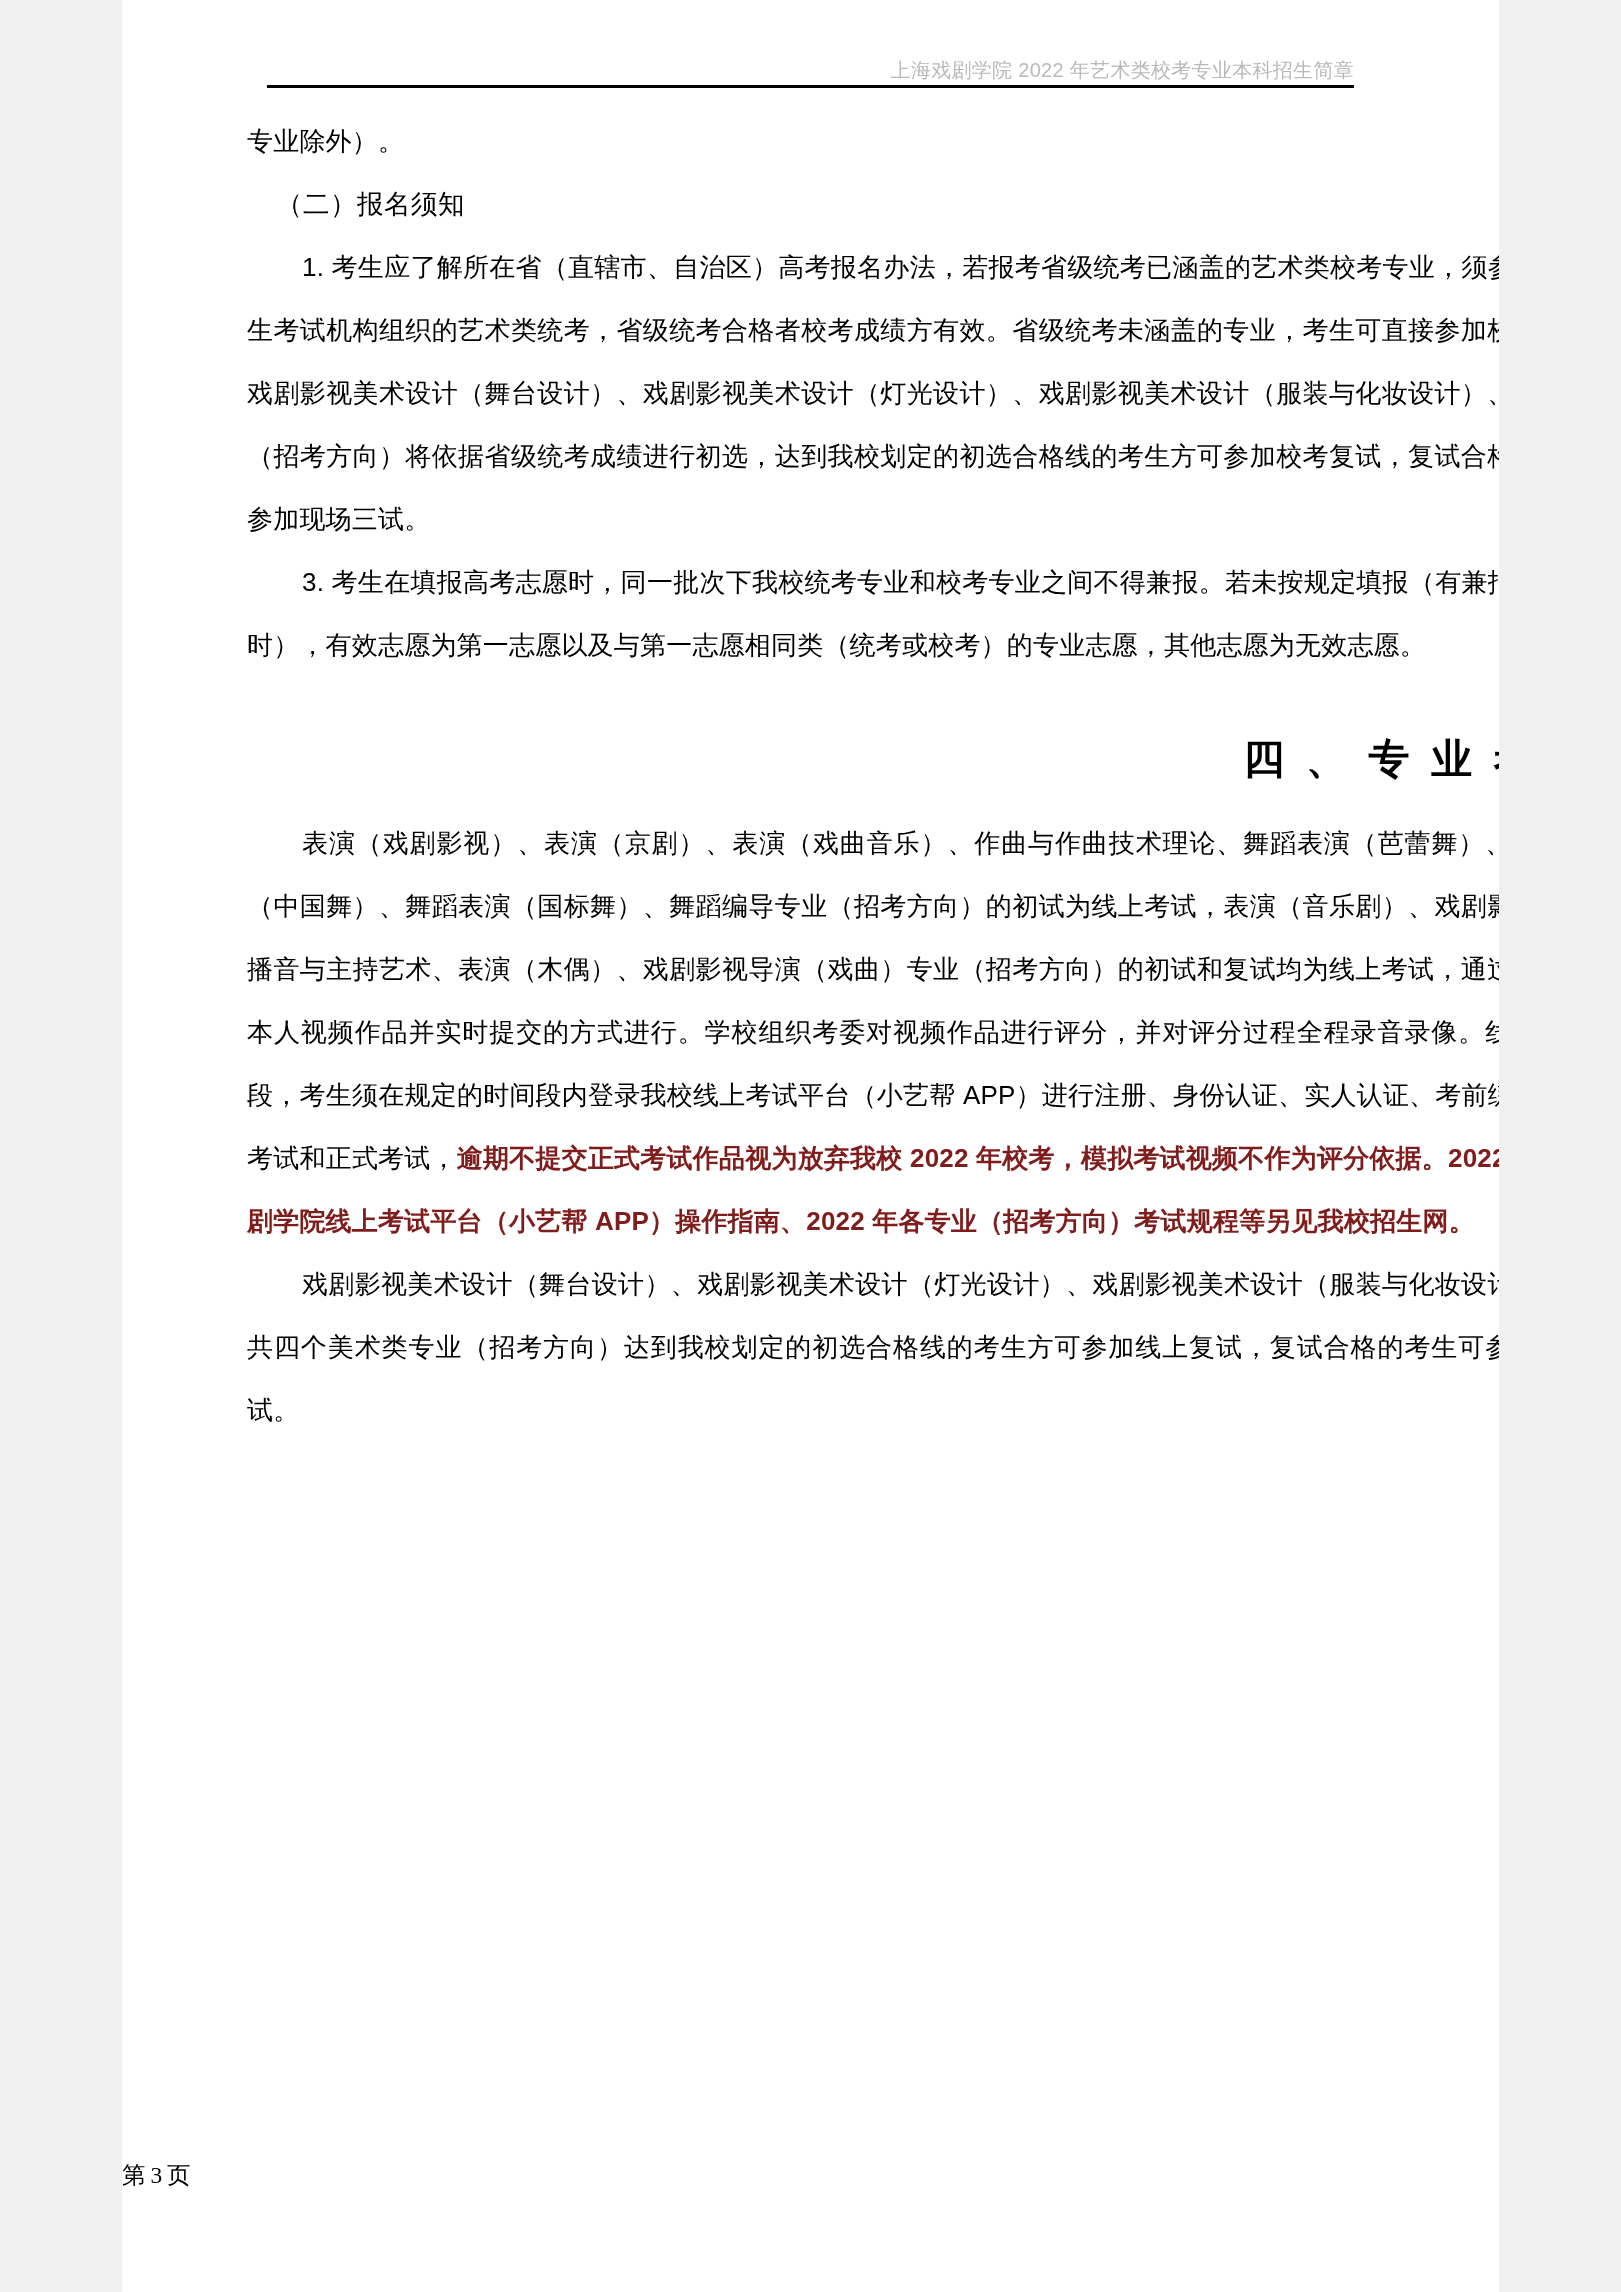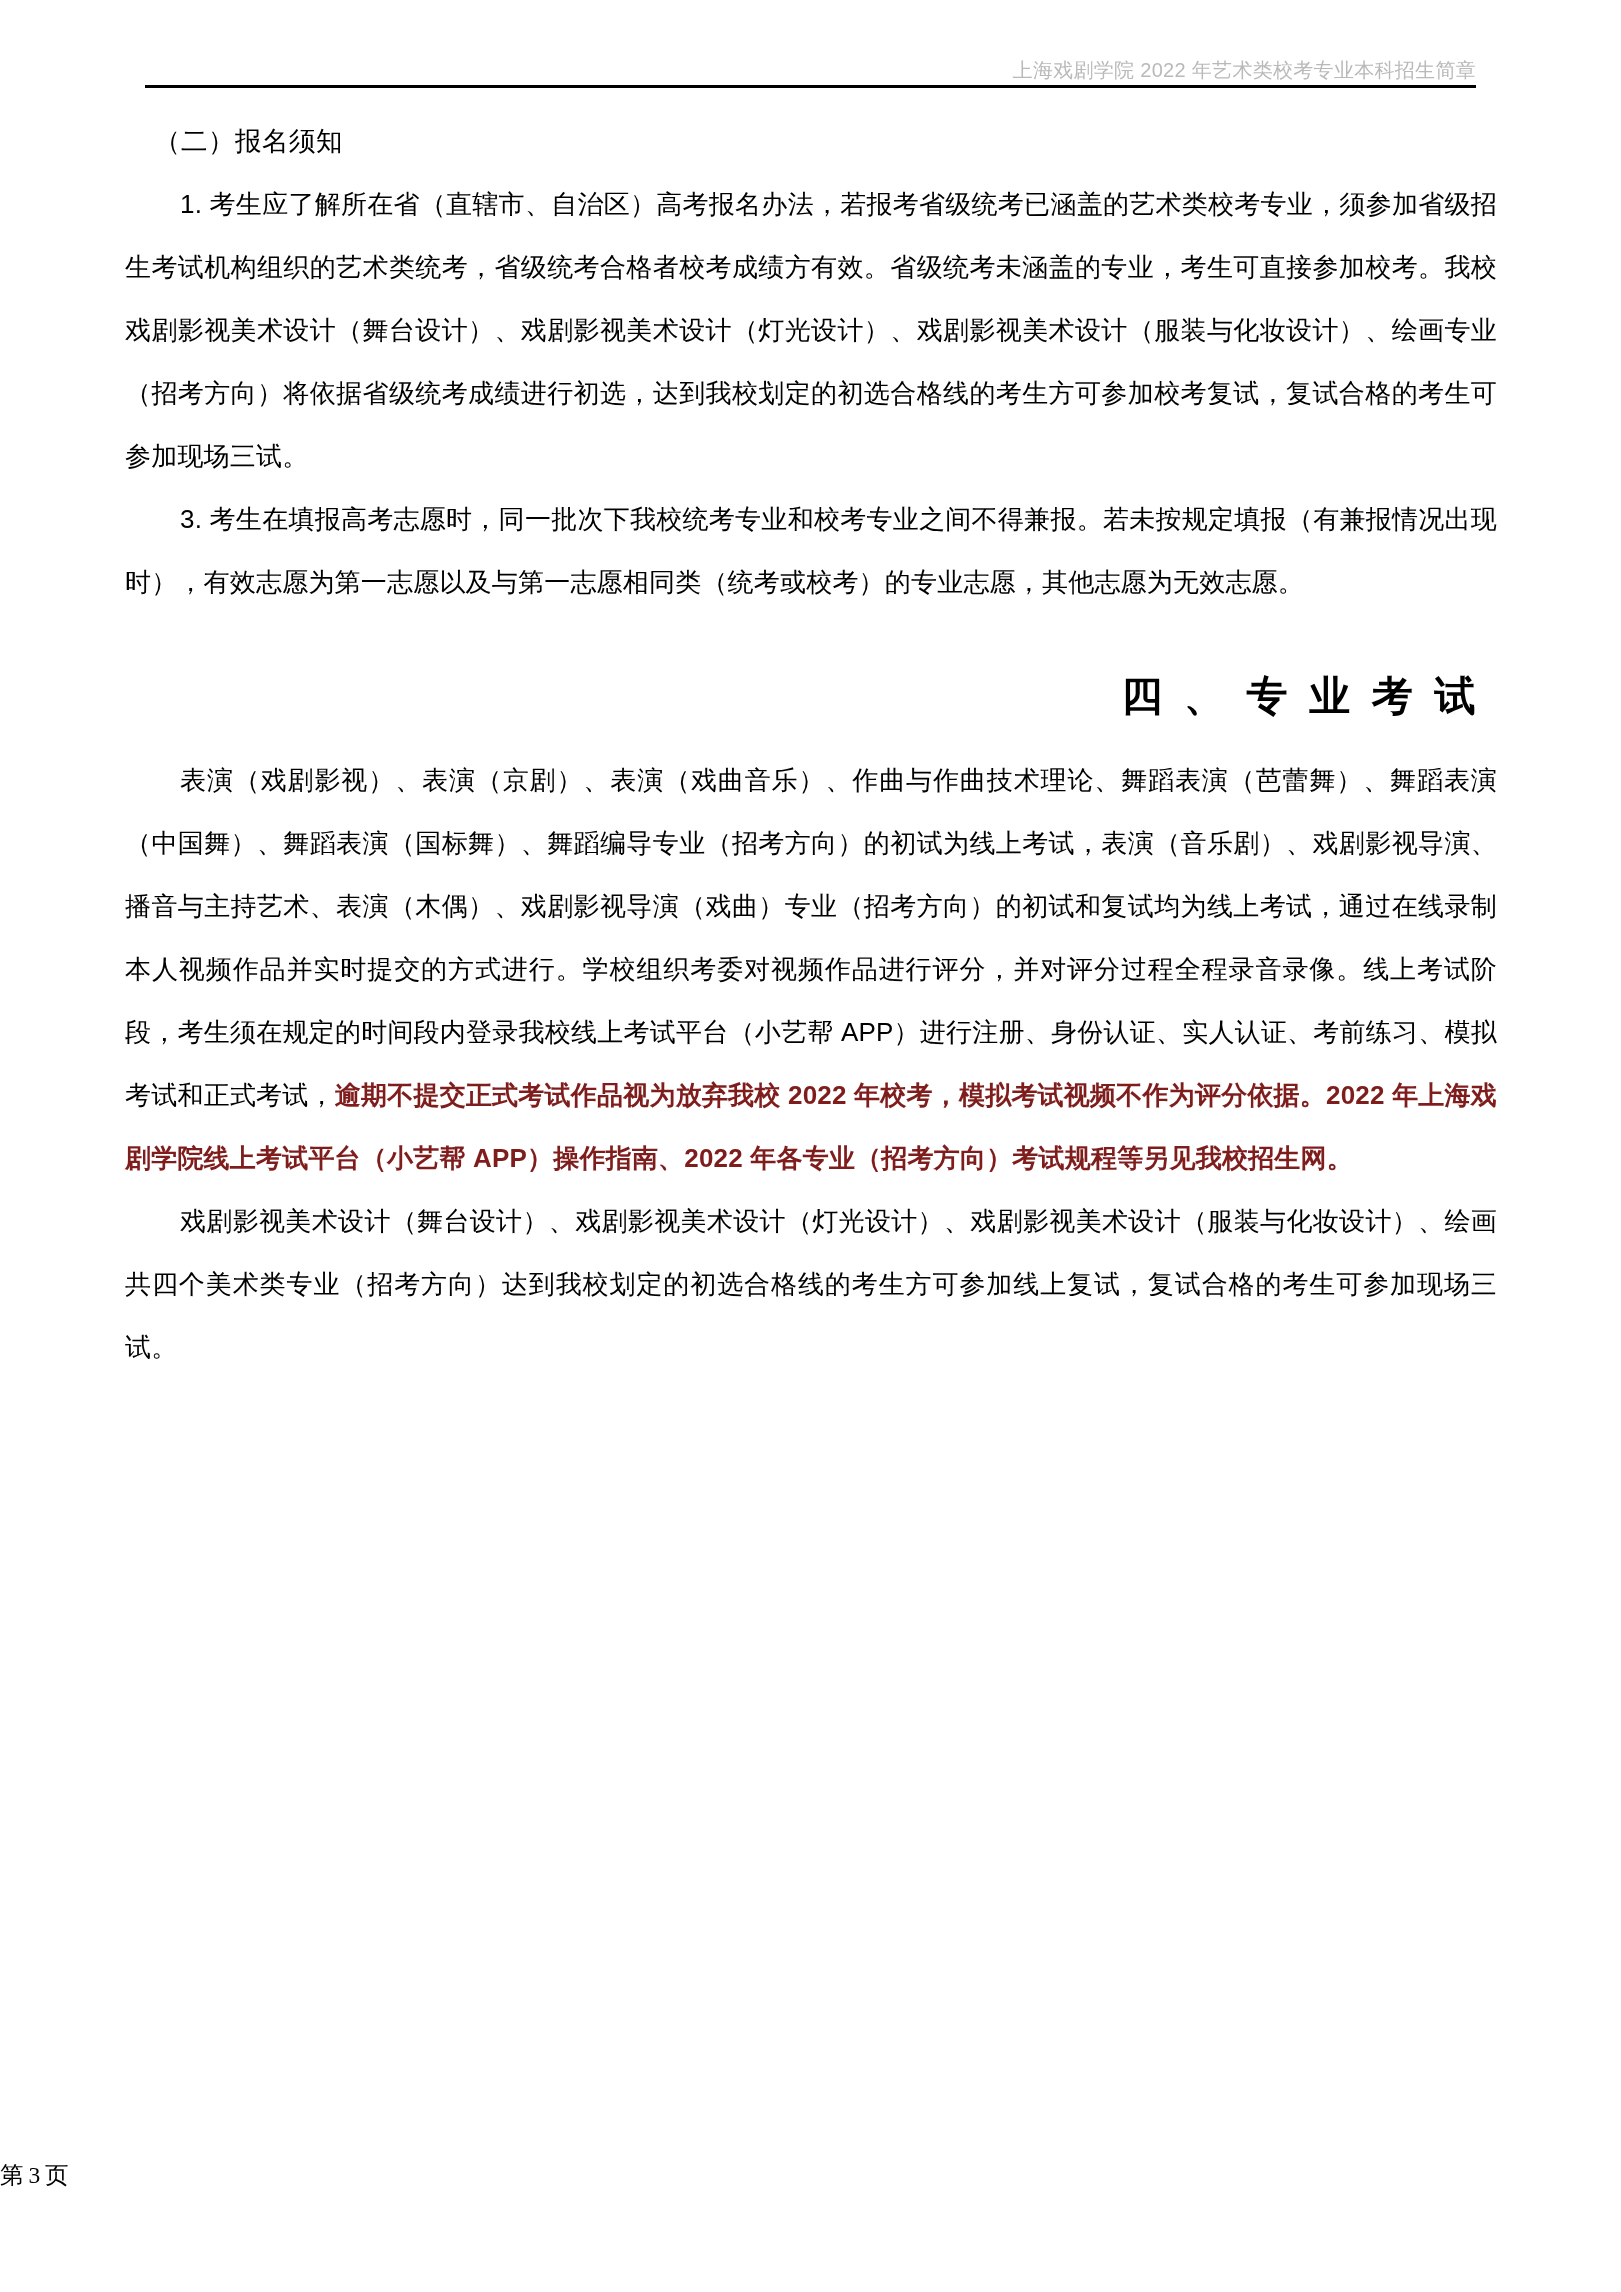--- a/index.html
+++ b/index.html
@@ -3,21 +3,21 @@
 <meta charset="utf-8">
 <title>上海戏剧学院 2022 年艺术类校考专业本科招生简章 - 第 3 页</title>
 <style>
   html, body {
     margin: 0;
     padding: 0;
     background: #f0f0f0;
   }
   .page {
     position: relative;
-    width: 1621px;
+    width: 1377px;
     height: 2293px;
     margin: 0 auto;
     background: #ffffff;
     box-sizing: border-box;
     font-family: "Liberation Serif", "DejaVu Serif", serif;
     color: #000000;
     overflow: hidden;
   }
 
   
@@ -128,20 +128,21 @@
 
 <div class="page">
 
   <div class="header">
     <div class="header-text">上海戏剧学院 2022 年艺术类校考专业本科招生简章</div>
     <div class="header-rule"></div>
   </div>
 
   <div class="body">
 
+    <p class="para">专业除外）。</p>
 
 
     <p class="subhead indent-sm">（二）报名须知</p>
 
     <p class="para indent">1. 考生应了解所在省（直辖市、自治区）高考报名办法，若报考省级统考已涵盖的艺术类校考专业，须参加省级招生考试机构组织的艺术类统考，省级统考合格者校考成绩方有效。省级统考未涵盖的专业，考生可直接参加校考。我校戏剧影视美术设计（舞台设计）、戏剧影视美术设计（灯光设计）、戏剧影视美术设计（服装与化妆设计）、绘画专业（招考方向）将依据省级统考成绩进行初选，达到我校划定的初选合格线的考生方可参加校考复试，复试合格的考生可参加现场三试。</p>
 
 
     <p class="para indent">3. 考生在填报高考志愿时，同一批次下我校统考专业和校考专业之间不得兼报。若未按规定填报（有兼报情况出现时），有效志愿为第一志愿以及与第一志愿相同类（统考或校考）的专业志愿，其他志愿为无效志愿。</p>
 
     <h2 class="section-title">四、专业考试</h2>

